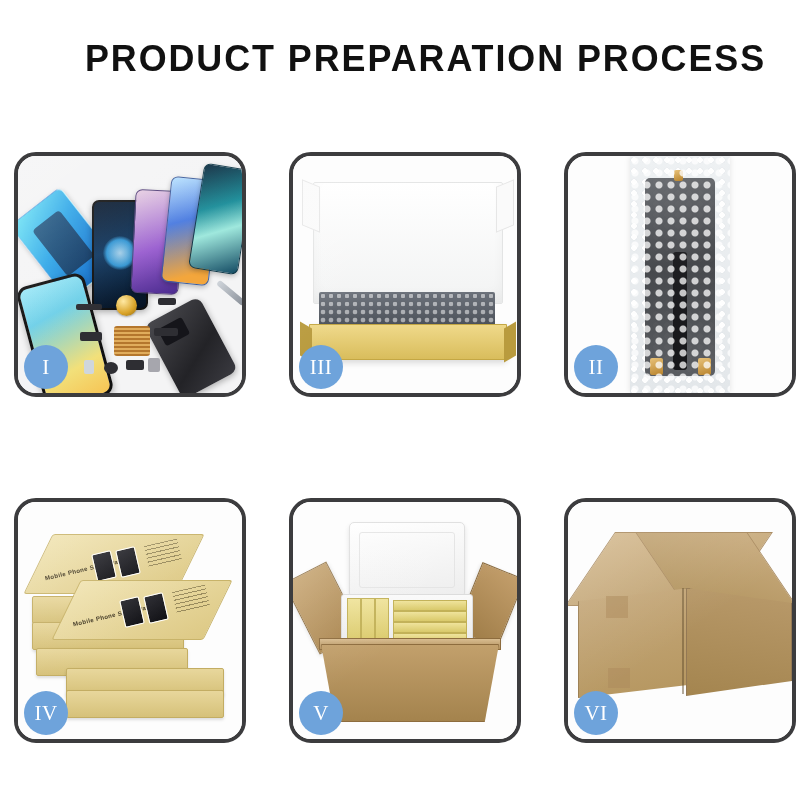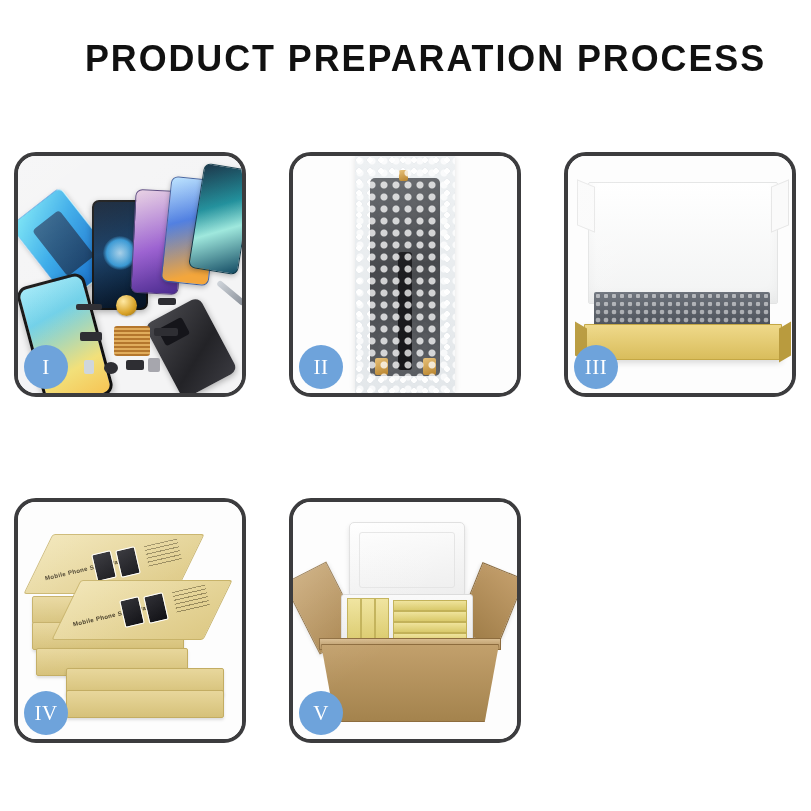--- a/index.html
+++ b/index.html
@@ -238,42 +238,42 @@
         <div class="tool"></div>
         <div class="sheen"></div>
       </div>
       <div class="badge">
         <span>I</span>
       </div>
     </div>
 
     <div class="panel">
       <div class="photo">
+        <div class="mbox-lid"></div>
+        <div class="mbox-foam"></div>
+        <div class="mbox-front"></div>
+        <div class="sheen"></div>
+      </div>
+      <div class="badge">
+        <span>III</span>
+      </div>
+    </div>
+
+    <div class="panel">
+      <div class="photo">
         <div class="bubble-bg"></div>
         <div class="wrapped-screen"></div>
         <div class="flex-cable"></div>
         <div class="gold-tab" style="left:50%;margin-left:-30px;bottom:18px;"></div>
         <div class="gold-tab" style="left:50%;margin-left:18px;bottom:18px;"></div>
         <div class="gold-tab" style="left:50%;margin-left:-6px;top:14px;width:9px;height:11px;"></div>
         <div class="bubble-overlay"></div>
       </div>
       <div class="badge">
         <span>II</span>
-      </div>
-    </div>
-
-    <div class="panel">
-      <div class="photo">
-        <div class="mbox-lid"></div>
-        <div class="mbox-foam"></div>
-        <div class="mbox-front"></div>
-        <div class="sheen"></div>
-      </div>
-      <div class="badge">
-        <span>III</span>
       </div>
     </div>
 
     <div class="panel">
       <div class="photo">
         <div class="stack">
           <div class="kbox" style="left:0;top:66px;"></div>
           <div class="kbox" style="left:0;top:92px;"></div>
           <div class="kbox" style="left:4px;top:118px;"></div>
           <div class="kbox" style="left:34px;top:138px;width:156px;"></div>
@@ -313,15 +313,30 @@
         <div class="ybox" style="left:100px;top:131px;width:72px;height:9px;"></div>
         <div class="c-rim"></div>
         <div class="c-body"></div>
         <div class="sheen"></div>
       </div>
       <div class="badge">
         <span>V</span>
       </div>
     </div>
 
+    <div class="panel">
+      <div class="photo">
+        <div class="sc-top"></div>
+        <div class="sc-top2"></div>
+        <div class="sc-left"></div>
+        <div class="sc-right"></div>
+        <div class="sc-seam"></div>
+        <div class="sc-tape" style="left:38px;top:94px;width:22px;height:22px;"></div>
+        <div class="sc-tape" style="left:40px;top:166px;width:22px;height:20px;"></div>
+        <div class="sheen"></div>
+      </div>
+      <div class="badge">
+        <span>VI</span>
+      </div>
+    </div>
 
   </div>
 </div>
 
 </body></html>

